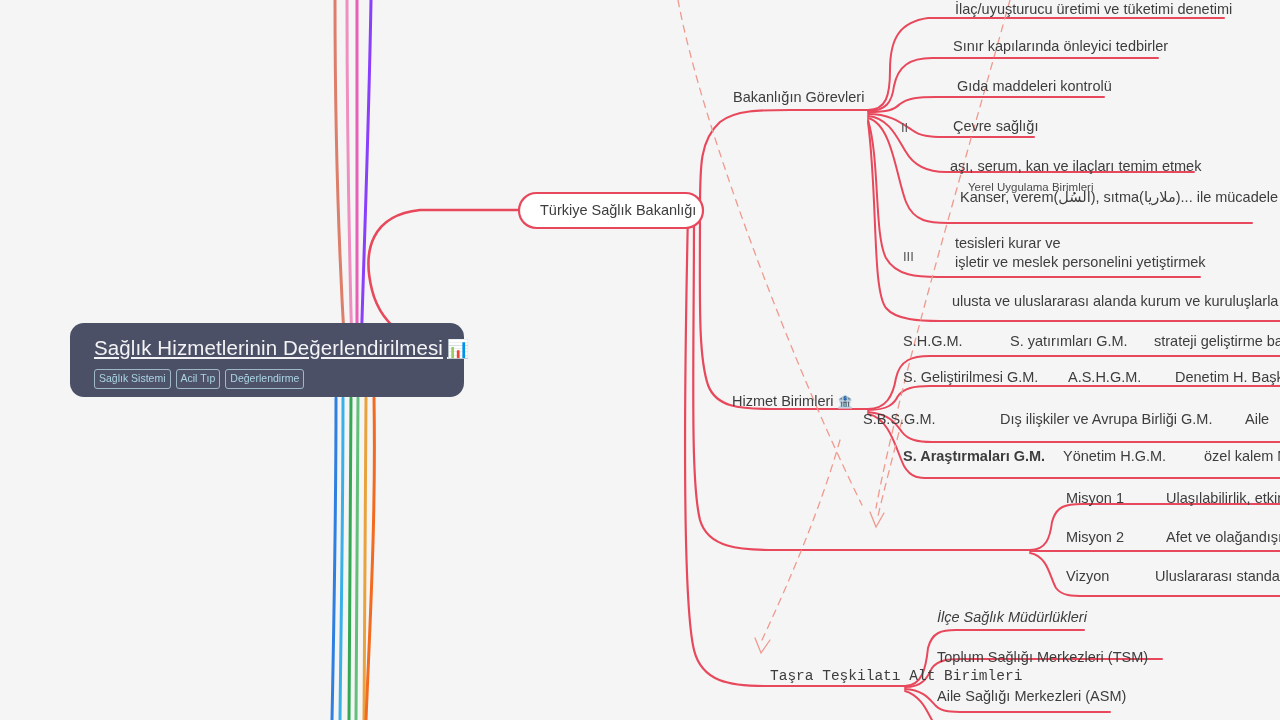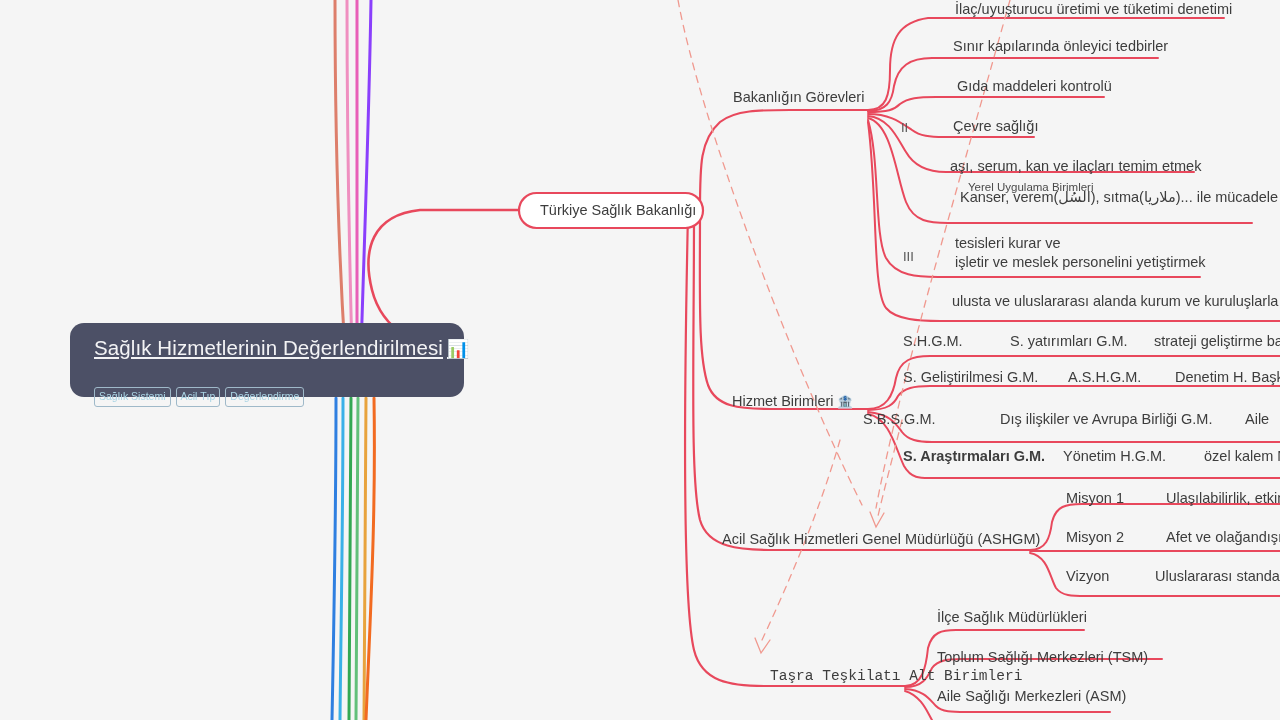--- a/index.html
+++ b/index.html
@@ -17,21 +17,21 @@
     position:absolute;left:70px;top:323px;width:394px;height:74px;
     background:#4c5066;border-radius:14px;
     box-sizing:border-box;padding:12px 18px 0 24px;
   }
   .root-title{
     font-size:20.5px;color:#f3f3f5;letter-spacing:.1px;white-space:nowrap;
     line-height:26px;
     text-decoration:underline;
   }
   .root-title .root-emoji{font-size:18px;margin-left:4px;}
-  .root-tags{margin-top:25px;display:flex;gap:5px;}
+  .root-tags{margin-top:7px;display:flex;gap:5px;}
   .root-tag{
     border:1px solid #9fb9c9;border-radius:3px;
     color:#aad4e4;font-size:10.5px;line-height:11px;
     padding:3px 4px 4px 4px;white-space:nowrap;
     background:rgba(255,255,255,0.02);
   }
 
   
   .node{position:absolute;white-space:nowrap;font-size:14.5px;line-height:19px;color:#3d3d3d;}
   .node.small{font-size:11.5px;color:#4a4a4a;}
@@ -158,31 +158,30 @@
     <div class="node" style="left:1175px;top:368px;">Denetim H. Başka</div>
 
     <div class="node" style="left:863px;top:410px;text-align:center;">S.B.S.G.M.</div>
     <div class="node" style="left:1000px;top:410px;">Dış ilişkiler ve Avrupa Birliği G.M.</div>
     <div class="node" style="left:1245px;top:410px;">Aile</div>
 
     <div class="node" style="left:903px;top:447px;font-weight:bold;">S. Araştırmaları G.M.</div>
     <div class="node" style="left:1063px;top:447px;">Yönetim H.G.M.</div>
     <div class="node" style="left:1204px;top:447px;">özel kalem M</div>
 
-    <div class="node" style="left:722px;top:530px;">Acil Sağlık Hizmetleri Genel Müdürlüğü (ASHGM)</div>
 
     <div class="node" style="left:1066px;top:489px;">Misyon 1</div>
     <div class="node" style="left:1166px;top:489px;">Ulaşılabilirlik, etkin</div>
 
     <div class="node" style="left:1066px;top:528px;">Misyon 2</div>
     <div class="node" style="left:1166px;top:528px;">Afet ve olağandışı </div>
 
     <div class="node" style="left:1066px;top:567px;">Vizyon</div>
     <div class="node" style="left:1155px;top:567px;">Uluslararası standart</div>
 
     <div class="node" style="left:770px;top:667px;font-family:Liberation Mono, monospace;">Taşra Teşkilatı Alt Birimleri</div>
 
-    <div class="node" style="left:937px;top:608px;">İlçe Sağlık Müdürlükleri</div>
+    <div class="node" style="left:937px;top:608px;font-style:italic;">İlçe Sağlık Müdürlükleri</div>
     <div class="node" style="left:937px;top:648px;">Toplum Sağlığı Merkezleri (TSM)</div>
     <div class="node" style="left:937px;top:687px;">Aile Sağlığı Merkezleri (ASM)</div>
 
   </div>
 </div>
 
 </body></html>

